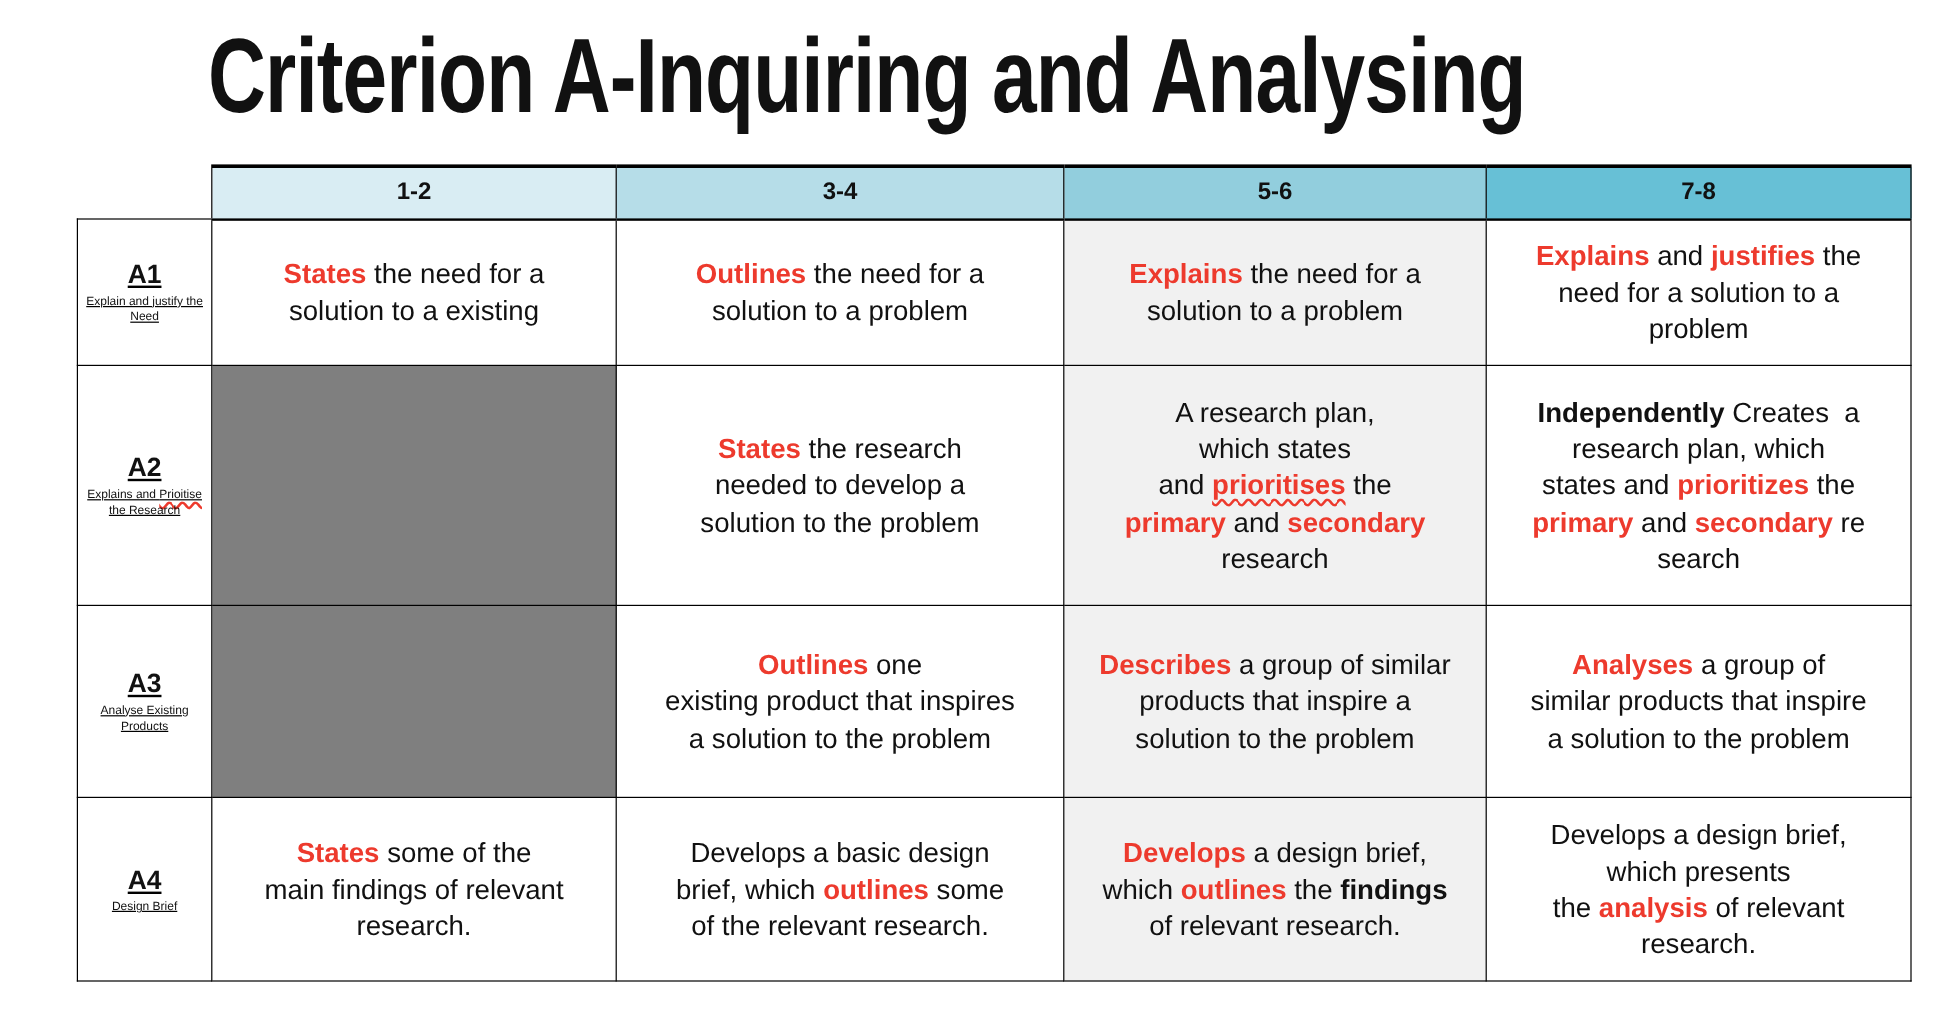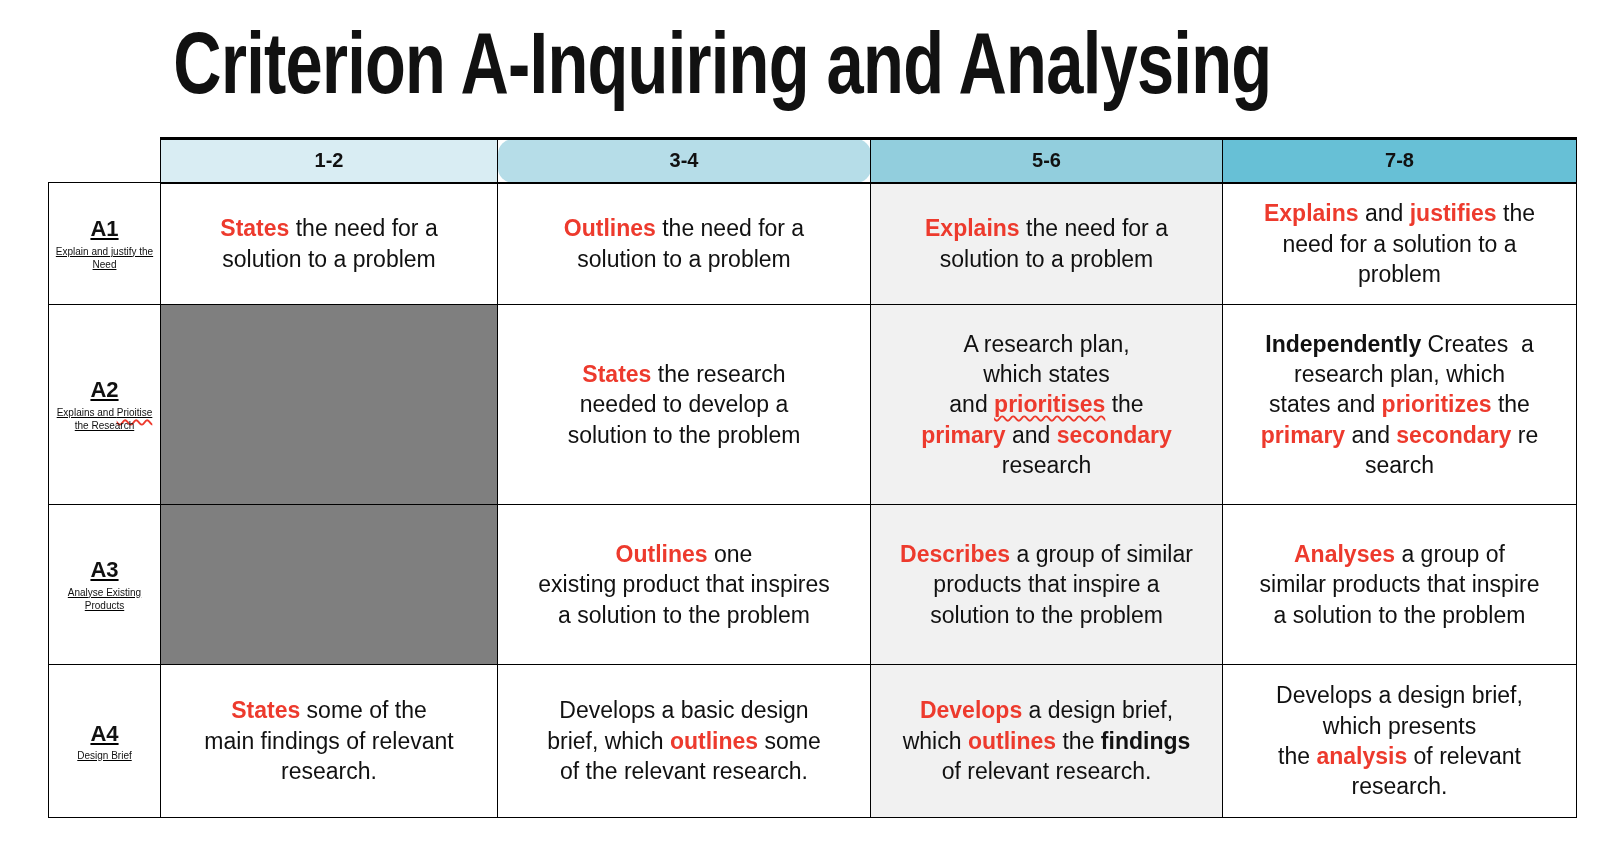--- a/index.html
+++ b/index.html
@@ -9,21 +9,21 @@
   }
   .title-wrap{
     position:absolute;top:0;left:0;width:1624px;height:126px;
     display:flex;align-items:center;
   }
   .title{
     font-size:88px;font-weight:700;color:#111111;white-space:nowrap;
     transform:scaleX(0.76);transform-origin:center center;letter-spacing:-1px;
   }
   table.rubric{
-    position:absolute;top:137px;left:48px;width:1528px;
+    position:absolute;top:137px;left:64px;width:1528px;
     border-collapse:collapse;table-layout:fixed;
   }
   td,th{box-sizing:border-box;}
   th.score-th{
     height:44px;border:1.5px solid #000;border-top:3px solid #000;border-bottom:2.5px solid #000;
     font-size:20px;font-weight:700;color:#111;text-align:center;vertical-align:middle;
   }
   td.corner{border:none;background:transparent;}
   td.label-cell{
     border:1.5px solid #000;text-align:center;vertical-align:middle;
@@ -62,31 +62,31 @@
     <col style="width:112px">
       <col style="width:337px">
       <col style="width:373px">
       <col style="width:352px">
       <col style="width:354px">
   </colgroup>
   <tbody>
       <tr>
     <td class="corner"></td>
     <th class="score-th" style="background: rgb(217, 237, 243);">1-2</th>
-    <th class="score-th" style="background: rgb(182, 221, 232); border-radius: 15px;">3-4</th>
+    <th class="score-th" style="background: rgb(182, 221, 232);">3-4</th>
     <th class="score-th" style="background: rgb(146, 206, 221);">5-6</th>
     <th class="score-th" style="background: rgb(103, 192, 214);">7-8</th>
   </tr>
   <tr class="row-a1">
     <td class="label-cell">
       <div class="crit-code">A1</div>
       <div class="crit-sub"><span>Explain and justify the Need</span></div>
     </td>
     <td class="cell"><span class="seg-red seg-b">States</span><span> the need for a
-solution to a problem</span></td>
+solution to a existing</span></td>
     <td class="cell"><span class="seg-red seg-b">Outlines</span><span> the need for a
 solution to a problem</span></td>
     <td class="cell shade"><span class="seg-red seg-b">Explains</span><span> the need for a
 solution to a problem</span></td>
     <td class="cell"><span class="seg-red seg-b">Explains</span><span> and </span><span class="seg-red seg-b">justifies</span><span> the
 need for a solution to a
 problem</span></td>
   </tr>
   <tr class="row-a2">
     <td class="label-cell">

